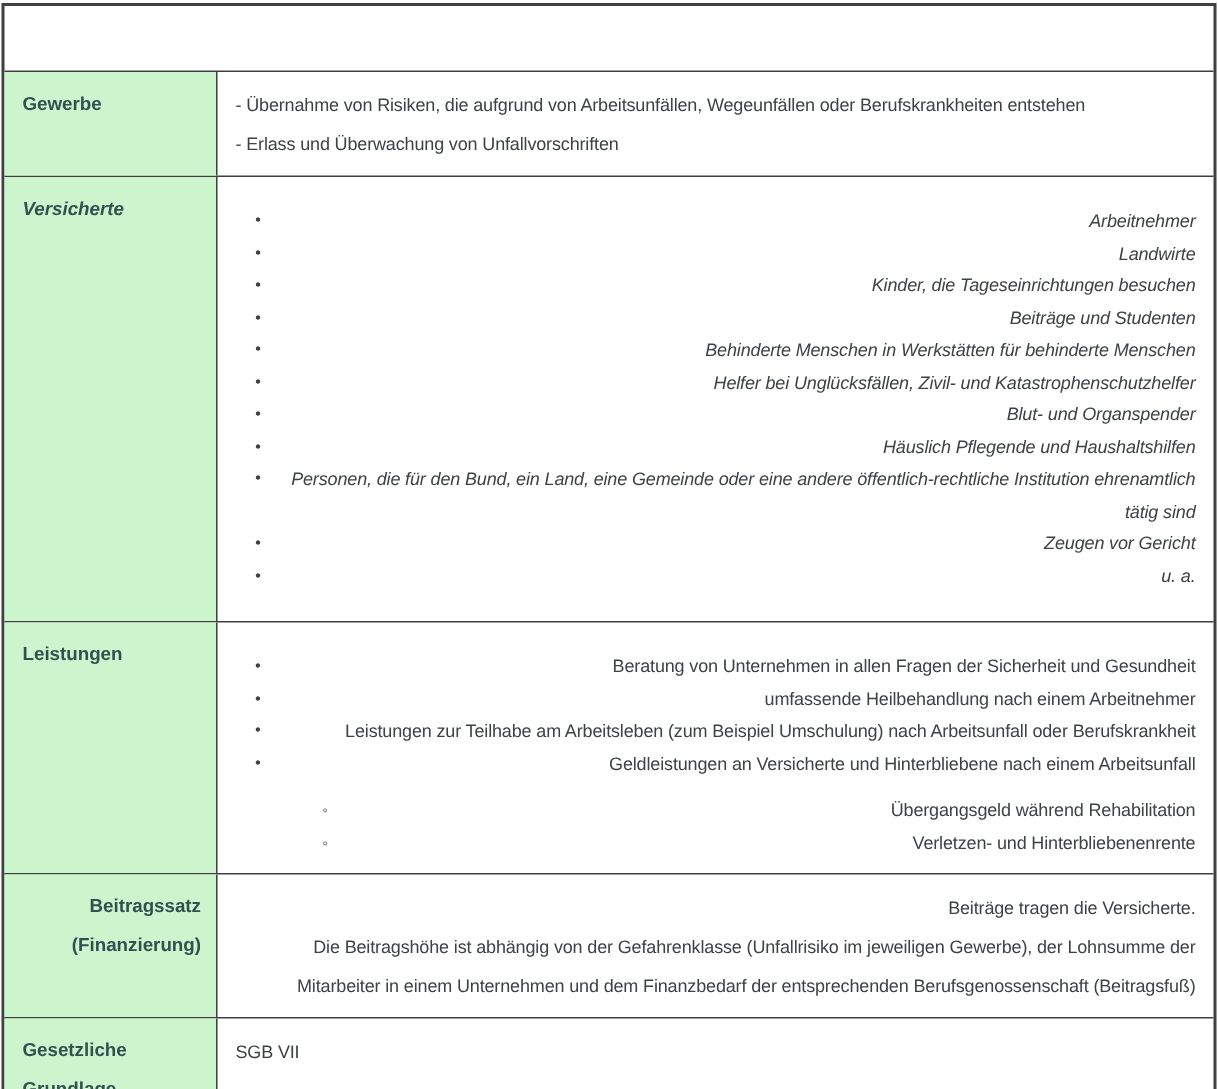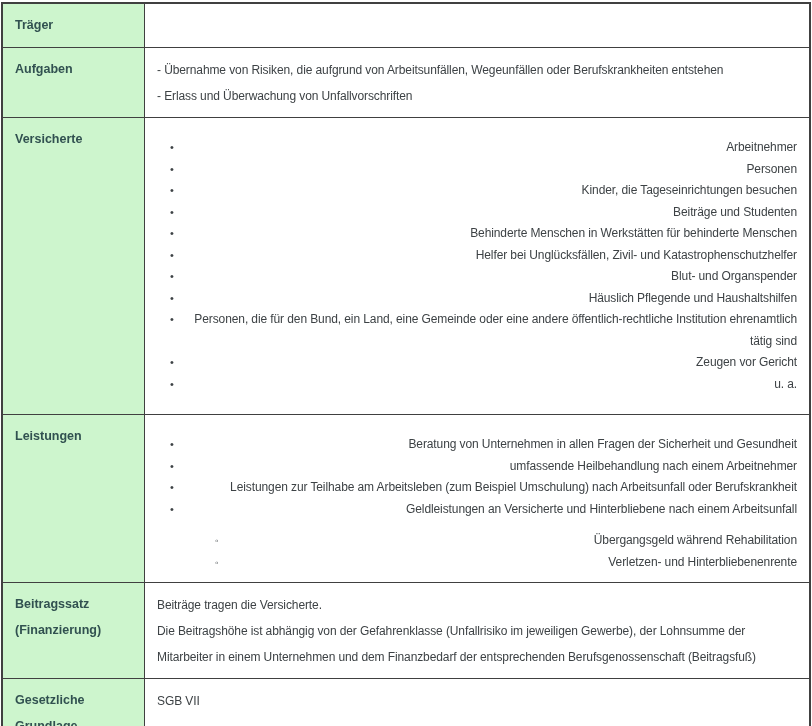--- a/index.html
+++ b/index.html
@@ -27,23 +27,23 @@
   }
   .row {
     display: grid;
     grid-template-columns: 142px 1fr;
   }
   .row + .row {
     border-top: 1px solid var(--border_color);
   }
   .r1 { min-height: 43px; }
   .r2 { min-height: 64px; }
-  .r3 { min-height: 297px; }
+  .r3 { min-height: 297px; font-style: italic; }
   .r4 { min-height: 168px; }
-  .r5 { min-height: 83px; }
+  .r5 { min-height: 83px; text-align: right; }
   .r6 { min-height: 58px; }
   .label-cell {
     background: var(--label_bg);
     border-right: 1px solid var(--border_color);
     padding: 8px 10px 8px 12px;
     font-size: 12.5px;
     font-weight: bold;
     line-height: 26px;
     color: var(--label_text);
   }
@@ -81,43 +81,40 @@
     content: "\25E6";
     font-size: 10px;
   }
 </style>
 </head>
 <body>
 
 <div class="info-table">
 
   <div class="row r1">
-    <div class="label-cell">
-      <span>Träger</span>
-    </div>
   </div>
 
   <div class="row r2">
     <div class="label-cell">
-      <span>Aufgaben</span>
+      <span>Gewerbe</span>
     </div>
     <div class="content-cell">
       <p>- Übernahme von Risiken, die aufgrund von Arbeitsunfällen, Wegeunfällen oder Berufskrankheiten entstehen</p>
       <p>- Erlass und Überwachung von Unfallvorschriften</p>
     </div>
   </div>
 
   <div class="row r3">
     <div class="label-cell">
       <span>Versicherte</span>
     </div>
     <div class="content-cell">
       <ul class="blist">
         <li>Arbeitnehmer</li>
-        <li>Personen</li>
+        <li>Landwirte</li>
         <li>Kinder, die Tageseinrichtungen besuchen</li>
         <li>Beiträge und Studenten</li>
         <li>Behinderte Menschen in Werkstätten für behinderte Menschen</li>
         <li>Helfer bei Unglücksfällen, Zivil- und Katastrophenschutzhelfer</li>
         <li>Blut- und Organspender</li>
         <li>Häuslich Pflegende und Haushaltshilfen</li>
         <li>Personen, die für den Bund, ein Land, eine Gemeinde oder eine andere öffentlich-rechtliche Institution ehrenamtlich tätig sind</li>
         <li>Zeugen vor Gericht</li>
         <li>u. a.</li>
       </ul>

